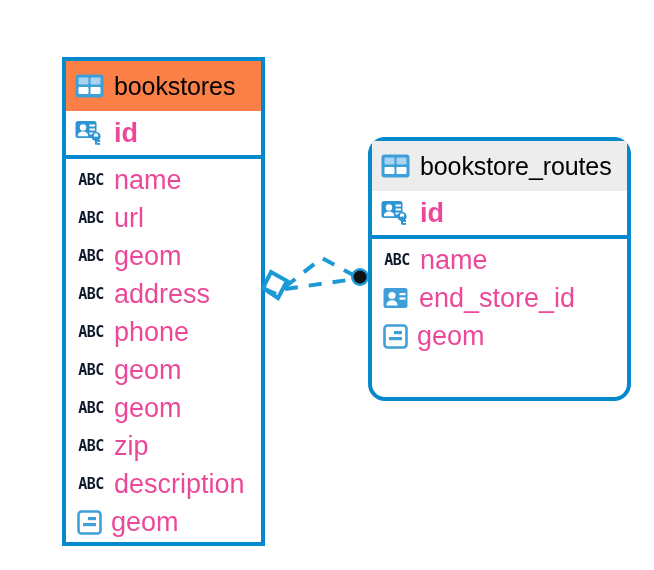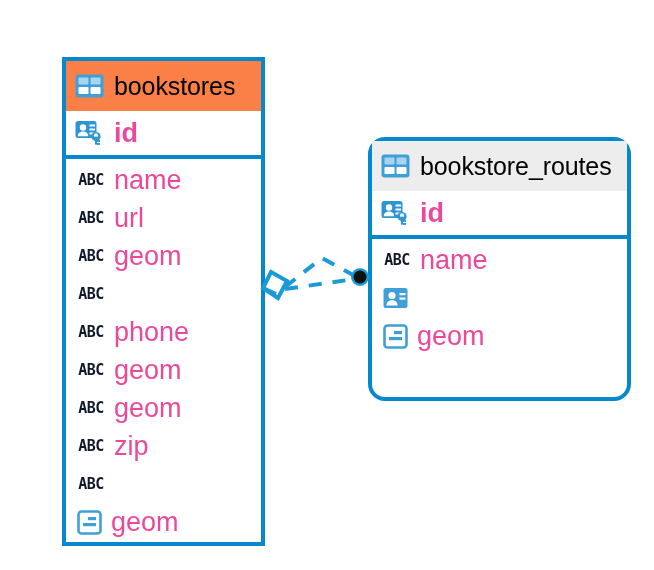--- a/index.html
+++ b/index.html
@@ -183,20 +183,21 @@
         <span class="icon icon-abc">
           <span class="abc-text">ABC</span>
         </span>
         <span class="field-label">geom</span>
       </div>
 
       <div class="field-row">
         <span class="icon icon-abc">
           <span class="abc-text">ABC</span>
         </span>
+        <span class="field-label">address</span>
       </div>
 
       <div class="field-row">
         <span class="icon icon-abc">
           <span class="abc-text">ABC</span>
         </span>
         <span class="field-label">phone</span>
       </div>
 
       <div class="field-row">
@@ -217,20 +218,21 @@
         <span class="icon icon-abc">
           <span class="abc-text">ABC</span>
         </span>
         <span class="field-label">zip</span>
       </div>
 
       <div class="field-row">
         <span class="icon icon-abc">
           <span class="abc-text">ABC</span>
         </span>
+        <span class="field-label">description</span>
       </div>
 
       <div class="field-row">
         <span class="icon icon-geom">
           <svg width="25" height="25" viewBox="0 0 25 25">
             <rect x="1.5" y="1.5" width="22" height="22" rx="3" fill="#ffffff" stroke="#3e9fd9" stroke-width="2.6"></rect>
             <rect x="11" y="7" width="8" height="3.2" fill="#3e9fd9"></rect>
             <rect x="6" y="13" width="13" height="3.2" fill="#3e9fd9"></rect>
           </svg>
         </span>
@@ -287,20 +289,21 @@
       <div class="field-row">
         <span class="icon icon-fk">
           <svg width="27" height="25" viewBox="0 0 27 25">
             <rect x="0.5" y="2" width="24" height="20" rx="2.5" fill="#3e9fd9"></rect>
             <circle cx="9" cy="9.5" r="3.6" fill="#ffffff"></circle>
             <path d="M3.4 19.5c0-3.4 2.7-5.2 5.6-5.2s5.6 1.8 5.6 5.2z" fill="#ffffff"></path>
             <rect x="16.5" y="7" width="6" height="2.2" fill="#ffffff"></rect>
             <rect x="16.5" y="11.5" width="6" height="2.2" fill="#ffffff"></rect>
           </svg>
         </span>
+        <span class="field-label">end_store_id</span>
       </div>
 
       <div class="field-row">
         <span class="icon icon-geom">
           <svg width="25" height="25" viewBox="0 0 25 25">
             <rect x="1.5" y="1.5" width="22" height="22" rx="3" fill="#ffffff" stroke="#3e9fd9" stroke-width="2.6"></rect>
             <rect x="11" y="7" width="8" height="3.2" fill="#3e9fd9"></rect>
             <rect x="6" y="13" width="13" height="3.2" fill="#3e9fd9"></rect>
           </svg>
         </span>

